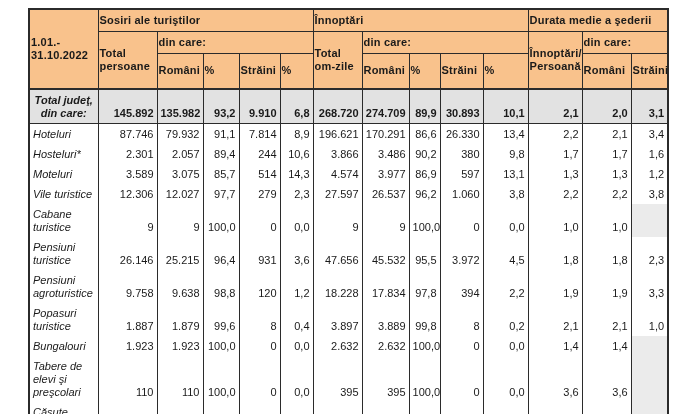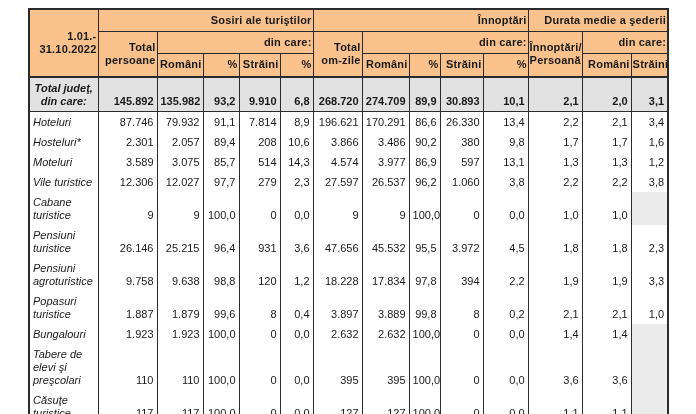--- a/index.html
+++ b/index.html
@@ -28,29 +28,29 @@
   table.stats td {
     box-sizing: border-box;
     overflow: hidden;
     line-height: 13px;
   }
   
   thead th {
     border: 1px solid #2b2b2b;
     background: #F9C28C;
     font-weight: 700;
-    text-align: right;
+    text-align: left;
     vertical-align: middle;
     white-space: pre-line;
     padding: 2px 1px;
     letter-spacing: 0.2px;
   }
   thead tr.h1 th { height: 22px; }
   thead tr.h2 th { height: 22px; }
-  thead tr.h3 th { height: 24px; }
+  thead tr.h3 th { height: 36px; }
   
   tbody td {
     border-left: 1px solid #2b2b2b;
     border-right: 1px solid #2b2b2b;
     border-top: none;
     border-bottom: none;
     vertical-align: bottom;
     padding: 4px 3px 3px 3px;
   }
   tbody td.num {
@@ -161,21 +161,21 @@
           <td class="num">13,4</td>
           <td class="num">2,2</td>
           <td class="num">2,1</td>
           <td class="num">3,4</td>
         </tr>
         <tr>
           <td class="label-col">Hosteluri*</td>
           <td class="num">2.301</td>
           <td class="num">2.057</td>
           <td class="num">89,4</td>
-          <td class="num">208</td>
+          <td class="num">244</td>
           <td class="num">10,6</td>
           <td class="num">3.866</td>
           <td class="num">3.486</td>
           <td class="num">90,2</td>
           <td class="num">380</td>
           <td class="num">9,8</td>
           <td class="num">1,7</td>
           <td class="num">1,7</td>
           <td class="num">1,6</td>
         </tr>

